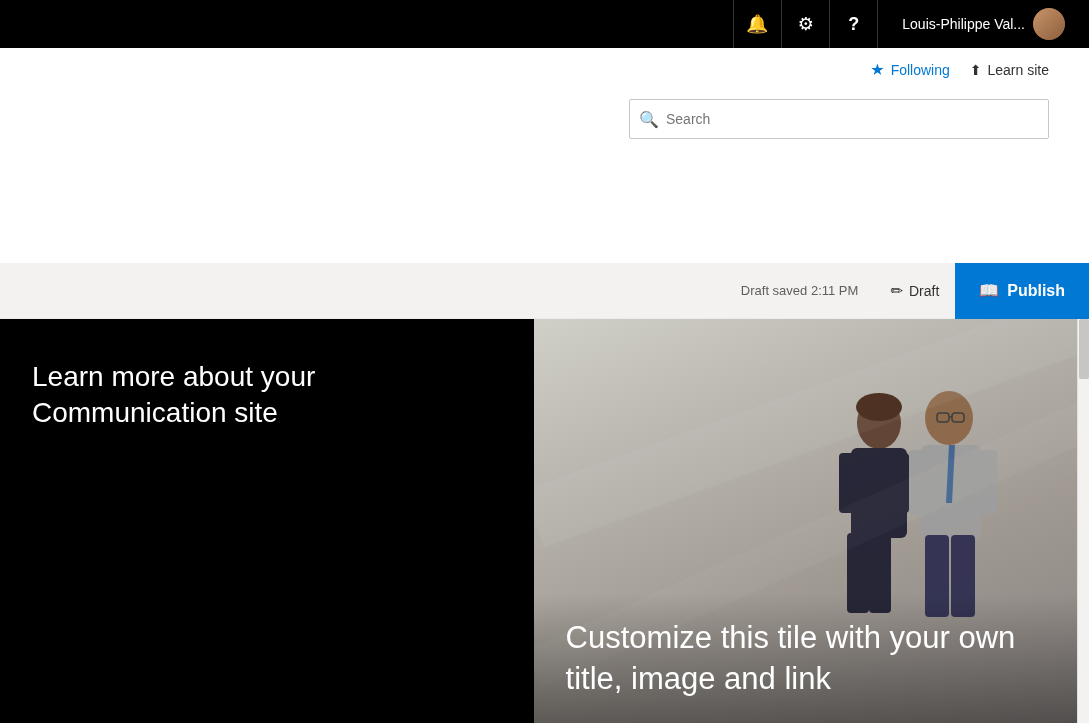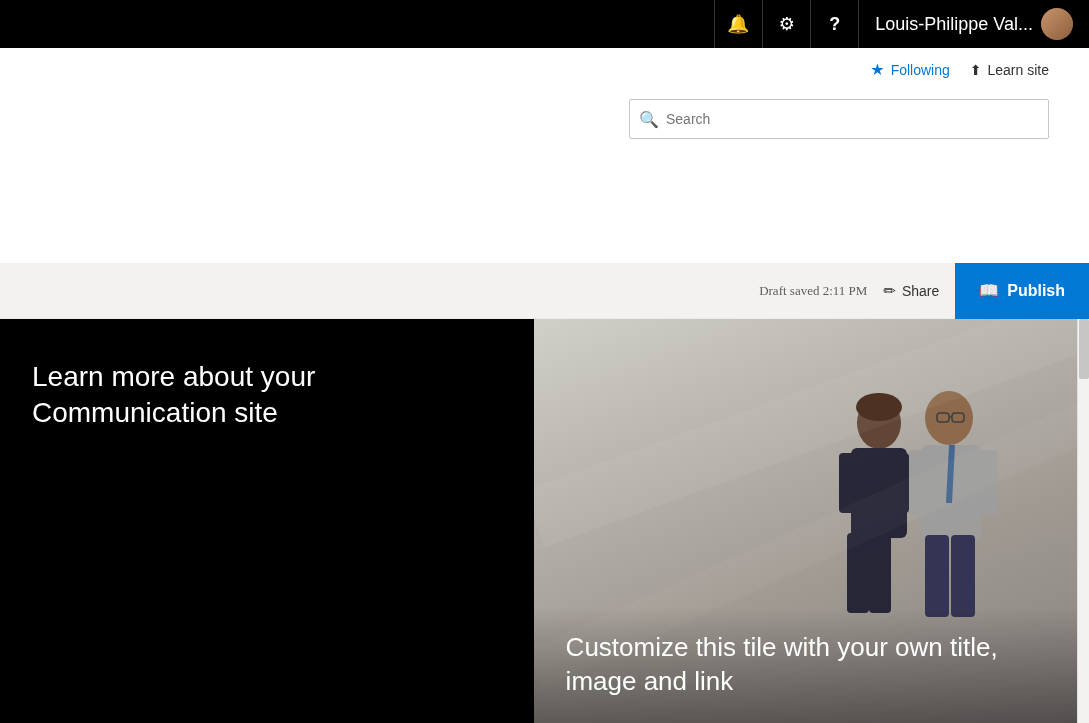--- a/index.html
+++ b/index.html
@@ -27,24 +27,24 @@
       justify-content: center;
       color: #fff;
       font-size: 18px;
       border-left: 1px solid #333;
       cursor: pointer;
     }
     .nav-user {
       display: flex;
       align-items: center;
       height: 48px;
-      padding: 0 16px;
+      padding: 0 24px;
       border-left: 1px solid #333;
       color: #fff;
-      font-size: 18px;
+      font-size: 14px;
       cursor: pointer;
       gap: 8px;
     }
     .avatar {
       width: 32px;
       height: 32px;
       border-radius: 50%;
       background: #8b5e3c;
       overflow: hidden;
       display: flex;
@@ -131,21 +131,21 @@
       height: 56px;
       display: flex;
       align-items: center;
       justify-content: flex-end;
       padding-right: 0;
       border-bottom: 1px solid #edebe9;
     }
     .draft-status {
       font-size: 13px;
       color: #605e5c;
-      font-family: Liberation Serif, serif;
+      margin-right: 16px;
     }
     .edit-btn {
       display: flex;
       align-items: center;
       gap: 6px;
       font-size: 14px;
       color: #323130;
       cursor: pointer;
       padding: 0 16px;
       height: 56px;
@@ -200,21 +200,21 @@
     }
     .tile-right-overlay {
       position: absolute;
       bottom: 0;
       left: 0;
       right: 0;
       padding: 24px 32px;
       background: linear-gradient(transparent, rgba(0,0,0,0.4));
     }
     .tile-right-text {
-      font-size: 26px;
+      font-size: 31px;
       font-weight: 300;
       color: #fff;
       line-height: 1.3;
     }
 
     
     .scrollbar-track {
       position: absolute;
       right: 0;
       top: 0;
@@ -276,21 +276,21 @@
   <div class="search-bar-wrapper">
     <span class="search-icon-wrap">🔍</span>
     <input class="search-bar" type="text" placeholder="Search" style="">
   </div>
 </div>
 
 <div class="edit-toolbar">
   <span class="draft-status">Draft saved 2:11 PM</span>
   <button class="edit-btn">
     <span style="font-size:15px;">✏</span>
-    <span>Share</span>
+    <span>Draft</span>
   </button>
   <button class="publish-btn">
     <span style="font-size:16px;">📖</span>
     <span>Publish</span>
   </button>
 </div>
 
 <div class="main-content">
 
   <div class="tile-left">

